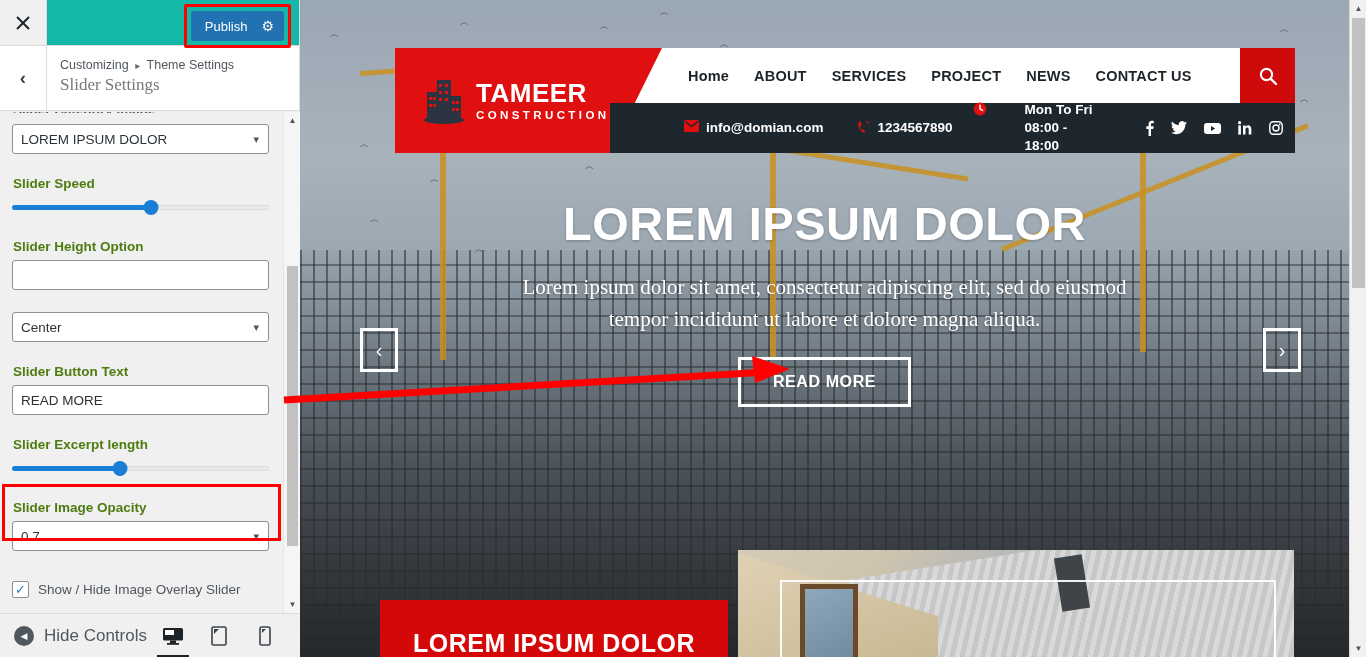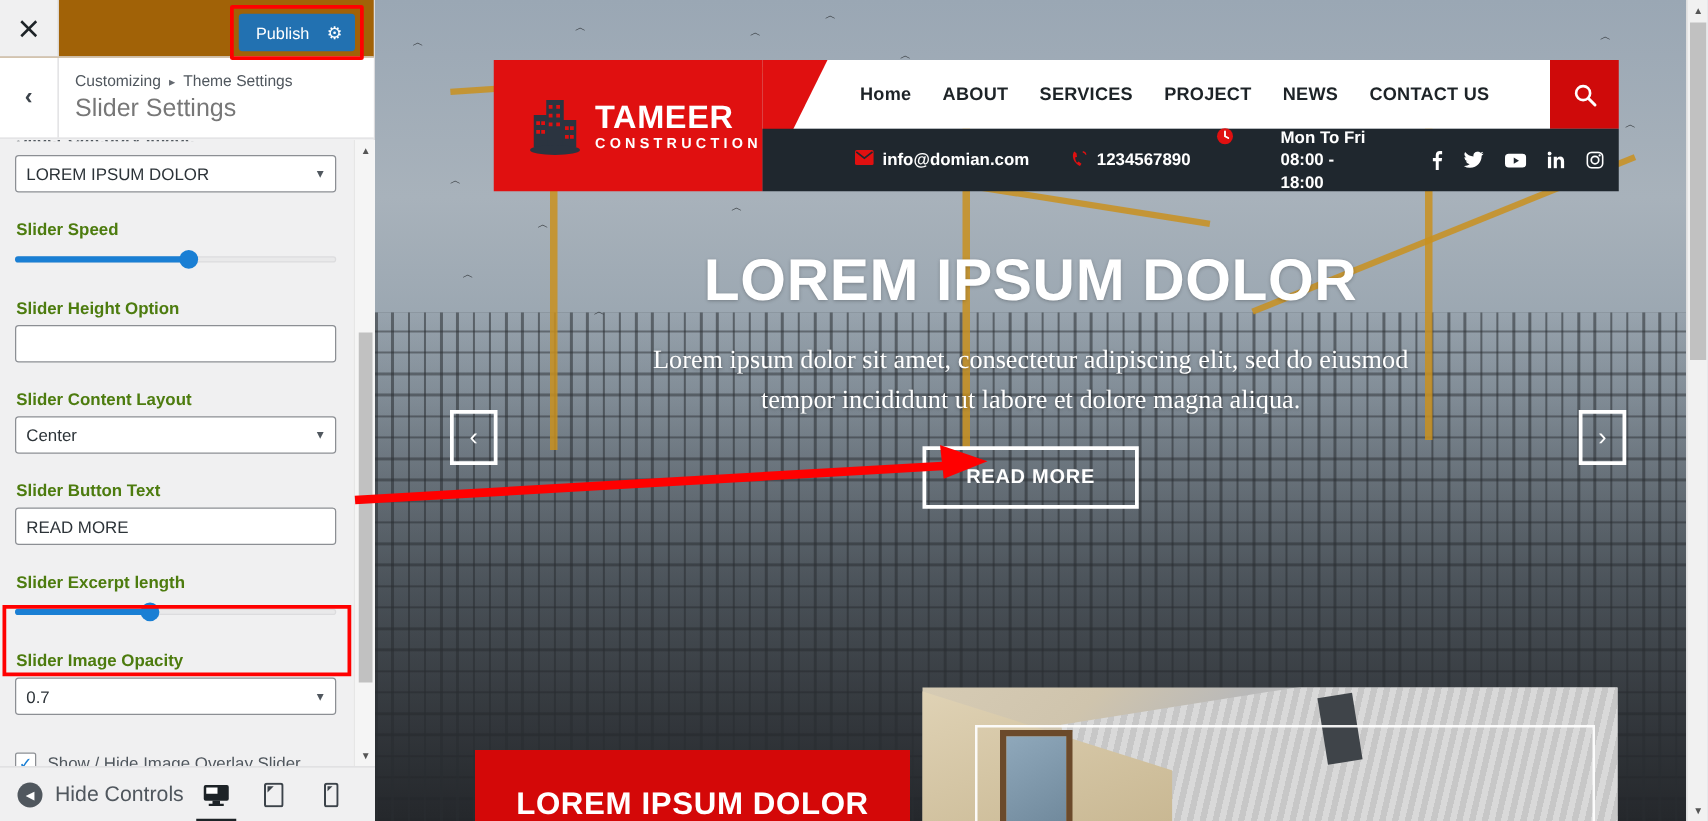--- a/index.html
+++ b/index.html
@@ -15,21 +15,21 @@
   
   #customizer {
     position: absolute; left: 0; top: 0;
     width: 300px; height: 657px;
     background: #f0f0f1;
     border-right: 1px solid #dcdcde;
     z-index: 20;
   }
   .cz-topbar {
     position: relative;
-    height: 46px; background: #a16207;
+    height: 46px; background: #14b8a6;
     border-bottom: 1px solid #dcdcde;
     display: flex; align-items: center;
   }
   .cz-close {
     width: 47px; height: 45px;
     display: flex; align-items: center; justify-content: center;
     border-right: 1px solid #dcdcde;
     background: #f0f0f1; cursor: pointer;
   }
   .cz-close svg { display:block; }
@@ -64,23 +64,23 @@
     cursor: pointer; color: #3c434a;
     font-size: 19px; font-weight: bold;
   }
   .cz-titles { padding: 11px 0 0 13px; }
   .cz-crumb {
     font-size: 12.5px; color: #50575e; line-height: 1.3;
     font-family: "Liberation Sans", sans-serif;
   }
   .cz-crumb .sep { font-size: 10px; color: #646970; margin: 0 3px; }
   .cz-panel-title {
-    font-size: 20px; color: #777; font-weight: 400;
+    font-size: 17px; color: #777; font-weight: 400;
     line-height: 1.3; margin-top: 1px;
-    font-family: Liberation Sans, sans-serif;
+    font-family: Liberation Serif, serif;
   }
 
   .cz-body {
     position: absolute; left: 0; top: 112px;
     width: 300px; height: 501px;
     background: #f0f0f1;
     overflow: hidden;
   }
   .cz-scrollinner { padding: 0 12px; position: relative; }
 
@@ -602,21 +602,20 @@
         </div>
 
         <div class="gap-m"></div>
         <div class="ctrl">
           <span class="ctrl-label">Slider Height Option</span>
           <div class="cz-text"></div>
         </div>
 
         <div class="gap-m"></div>
         <div class="ctrl">
-          <span class="ctrl-label">Slider Content Layout</span>
           <div class="cz-select">
             <span>Center</span>
             <span class="chev">▾</span>
           </div>
         </div>
 
         <div class="gap-m"></div>
         <div class="ctrl">
           <span class="ctrl-label">Slider Button Text</span>
           <div class="cz-text">READ MORE</div>

